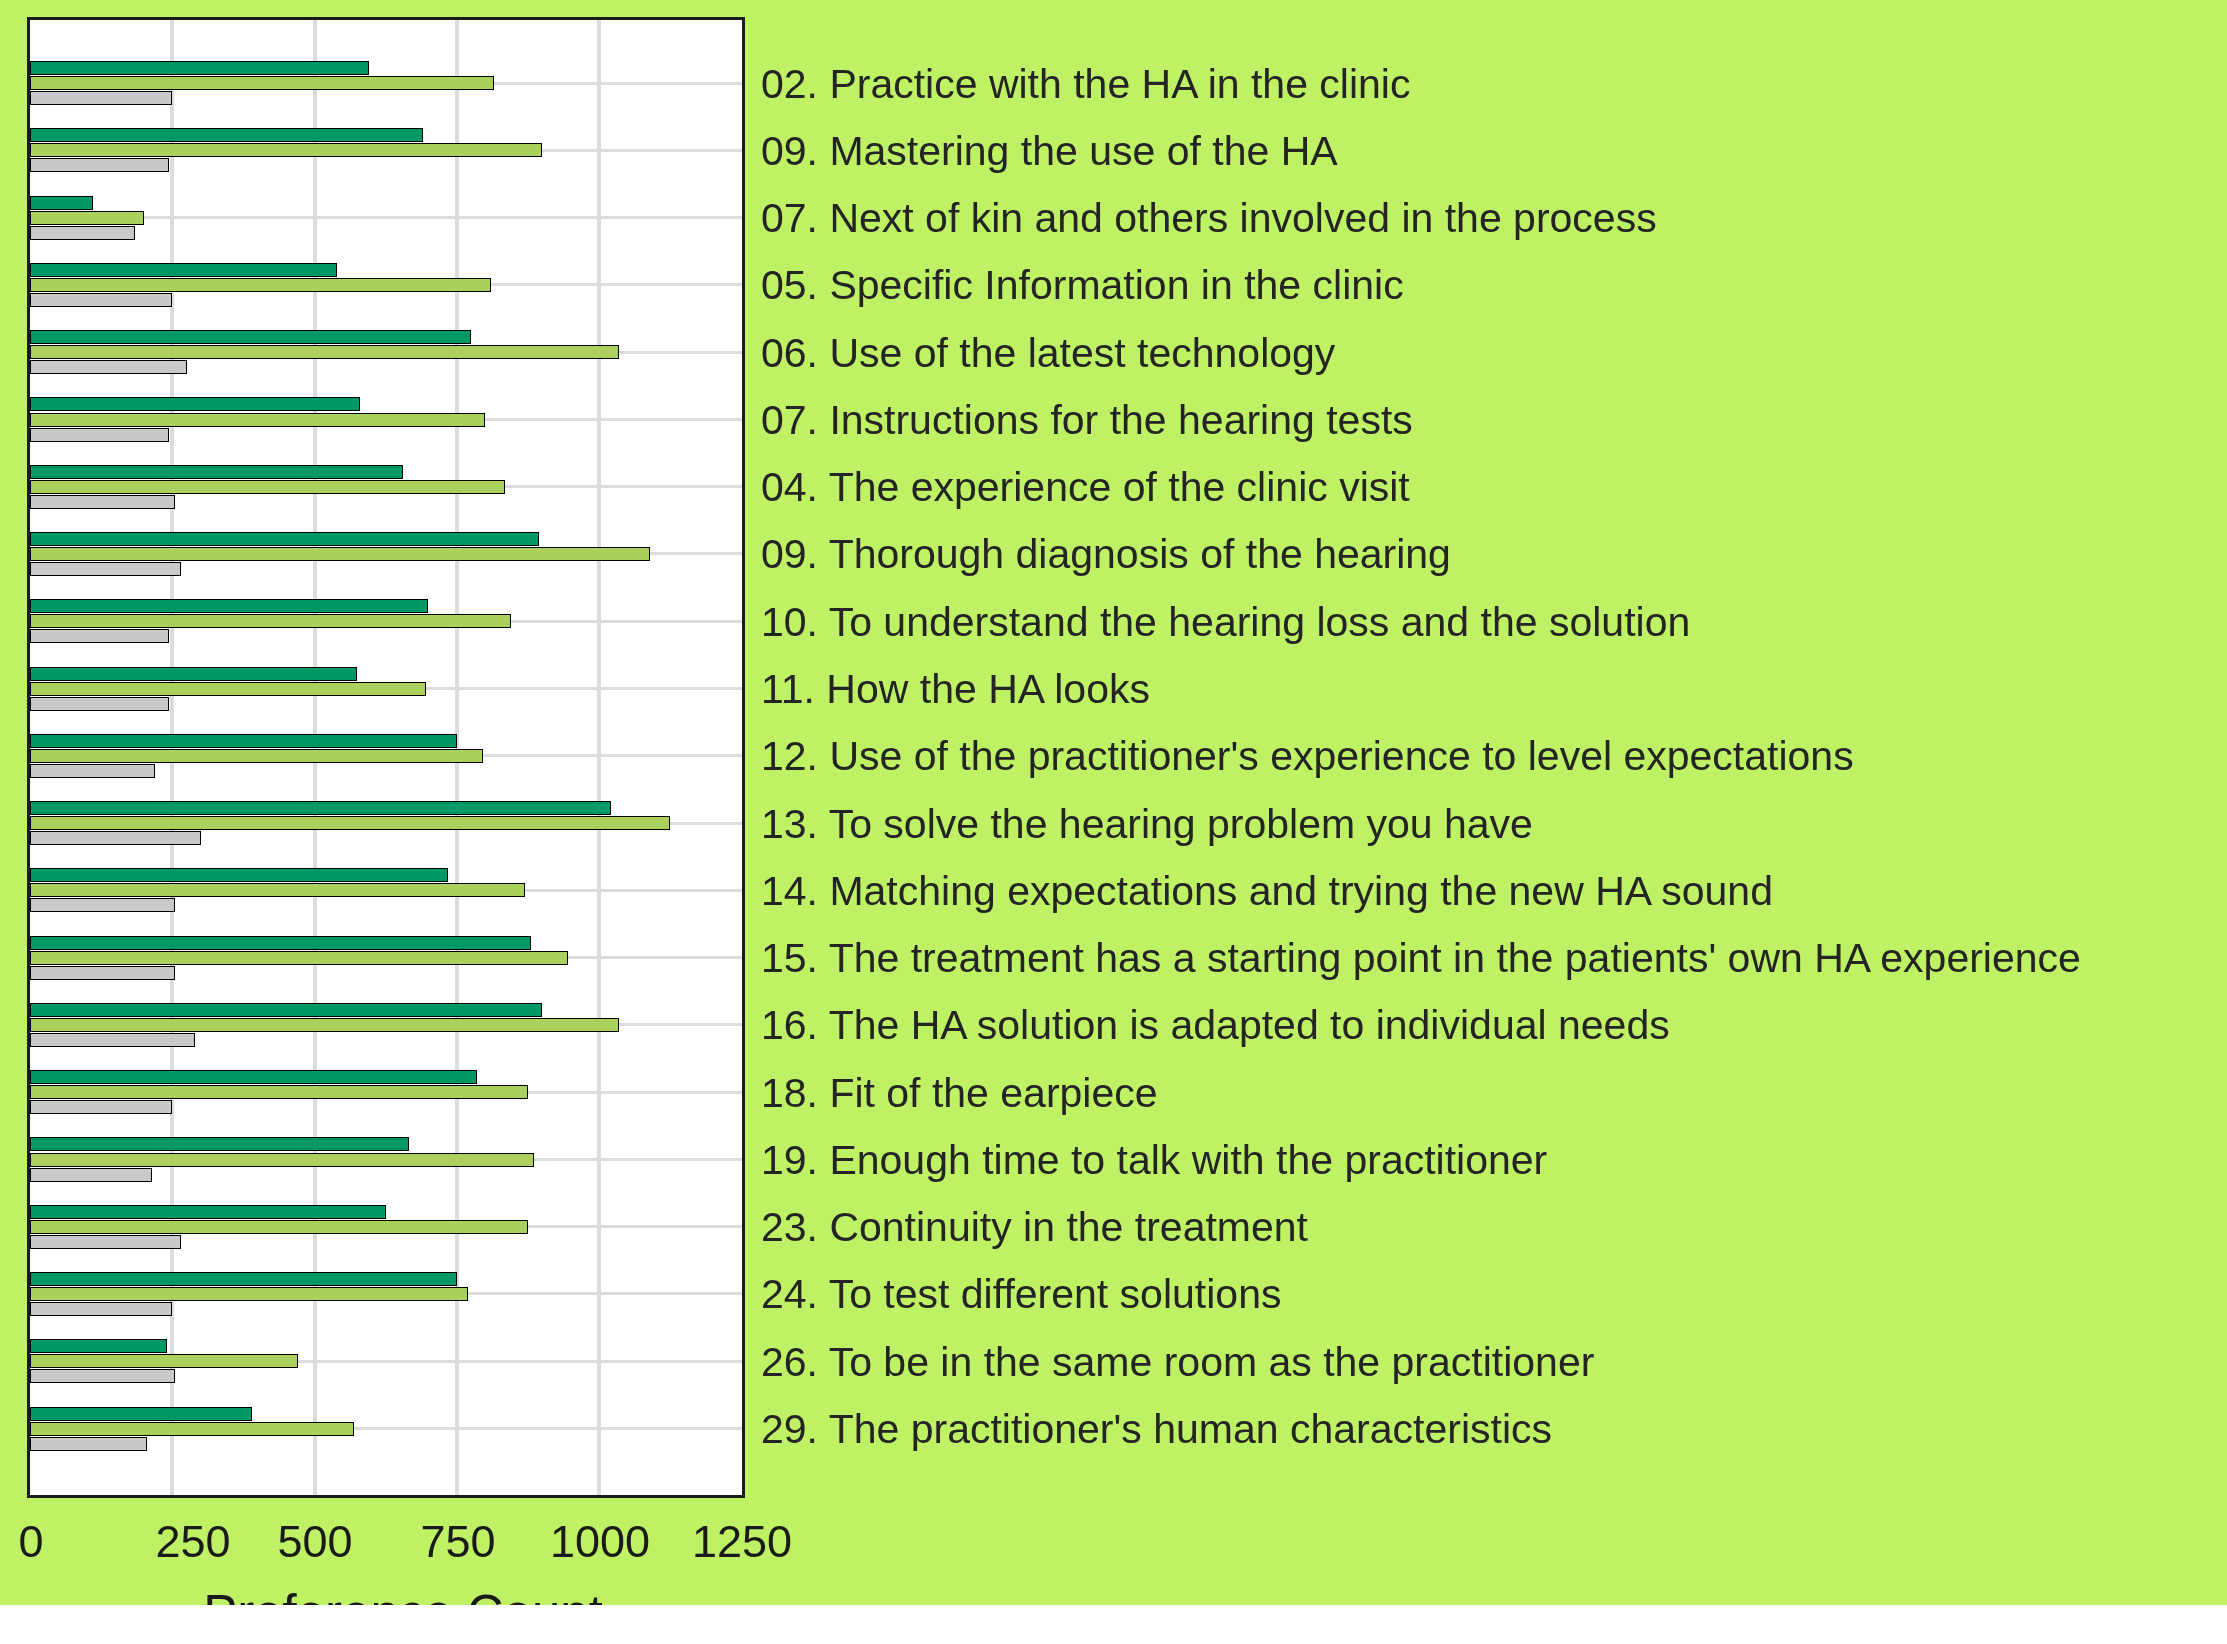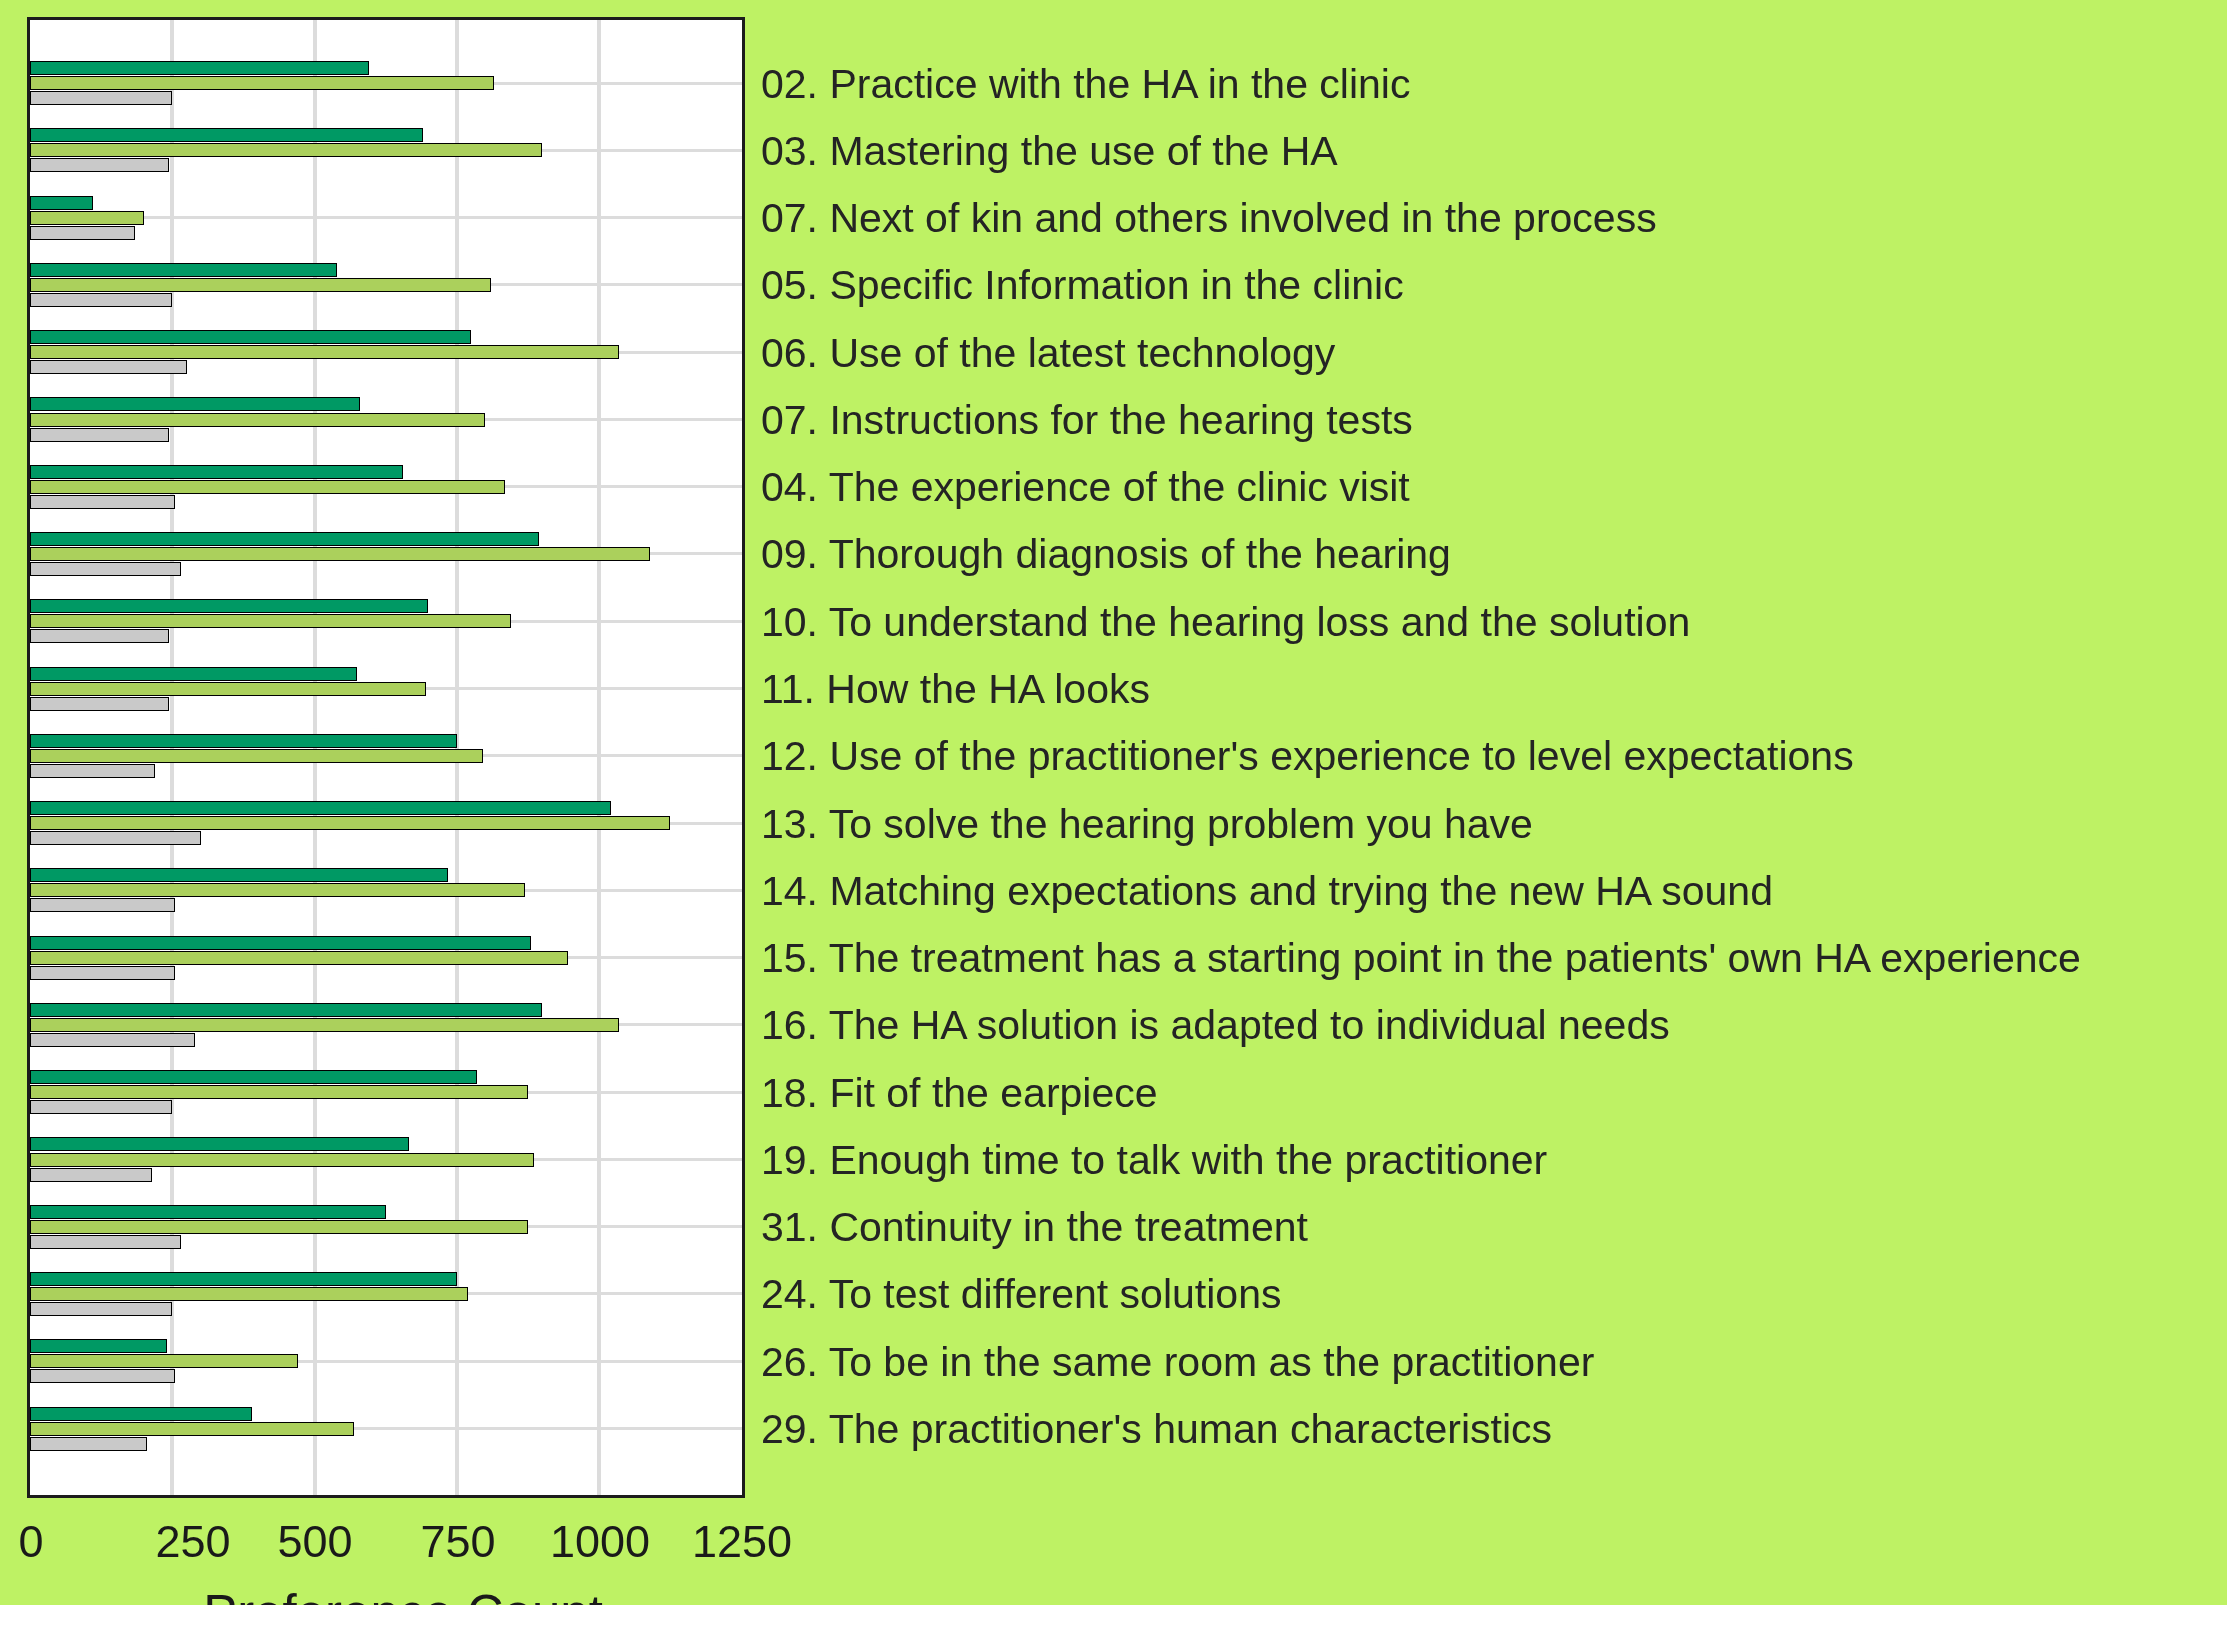--- a/index.html
+++ b/index.html
@@ -156,37 +156,37 @@
         <div class="bar" title="26. To be in the same room as the practitioner: 470" style="top: 1334px; width: 268px; background: rgb(171, 208, 92);"></div>
         <div class="bar" title="26. To be in the same room as the practitioner: 255" style="top: 1349px; width: 145px; background: rgb(201, 201, 201);"></div>
         <div class="hgrid" style="top: 1407px;"></div>
         <div class="bar" title="29. The practitioner's human characteristics: 390" style="top: 1387px; width: 222px; background: rgb(0, 153, 100);"></div>
         <div class="bar" title="29. The practitioner's human characteristics: 570" style="top: 1402px; width: 324px; background: rgb(171, 208, 92);"></div>
         <div class="bar" title="29. The practitioner's human characteristics: 205" style="top: 1417px; width: 117px; background: rgb(201, 201, 201);"></div>
       </div>
   </div>
   <div id="cat-labels">
       <div class="cat-label" style="top: 84px;">02. Practice with the HA in the clinic</div>
-      <div class="cat-label" style="top: 151px;">03. Mastering the use of the HA</div>
+      <div class="cat-label" style="top: 151px;">09. Mastering the use of the HA</div>
       <div class="cat-label" style="top: 218px;">07. Next of kin and others involved in the process</div>
       <div class="cat-label" style="top: 285px;">05. Specific Information in the clinic</div>
       <div class="cat-label" style="top: 353px;">06. Use of the latest technology</div>
       <div class="cat-label" style="top: 420px;">07. Instructions for the hearing tests</div>
       <div class="cat-label" style="top: 487px;">04. The experience of the clinic visit</div>
       <div class="cat-label" style="top: 554px;">09. Thorough diagnosis of the hearing</div>
       <div class="cat-label" style="top: 622px;">10. To understand the hearing loss and the solution</div>
       <div class="cat-label" style="top: 689px; text-align: right;">11. How the HA looks</div>
       <div class="cat-label" style="top: 756px;">12. Use of the practitioner's experience to level expectations</div>
       <div class="cat-label" style="top: 824px;">13. To solve the hearing problem you have</div>
       <div class="cat-label" style="top: 891px;">14. Matching expectations and trying the new HA sound</div>
       <div class="cat-label" style="top: 958px;">15. The treatment has a starting point in the patients' own HA experience</div>
       <div class="cat-label" style="top: 1025px;">16. The HA solution is adapted to individual needs</div>
       <div class="cat-label" style="top: 1093px;">18. Fit of the earpiece</div>
       <div class="cat-label" style="top: 1160px;">19. Enough time to talk with the practitioner</div>
-      <div class="cat-label" style="top: 1227px;">31. Continuity in the treatment</div>
+      <div class="cat-label" style="top: 1227px;">23. Continuity in the treatment</div>
       <div class="cat-label" style="top: 1294px;">24. To test different solutions</div>
       <div class="cat-label" style="top: 1362px;">26. To be in the same room as the practitioner</div>
       <div class="cat-label" style="top: 1429px;">29. The practitioner's human characteristics</div>
     </div>
   <div id="x-ticks">
       <div class="x-tick" style="left: 31px;">0</div>
       <div class="x-tick" style="left: 173px; margin-left: 20px;">250</div>
       <div class="x-tick" style="left: 315px;">500</div>
       <div class="x-tick" style="left: 458px;">750</div>
       <div class="x-tick" style="left: 600px;">1000</div>

